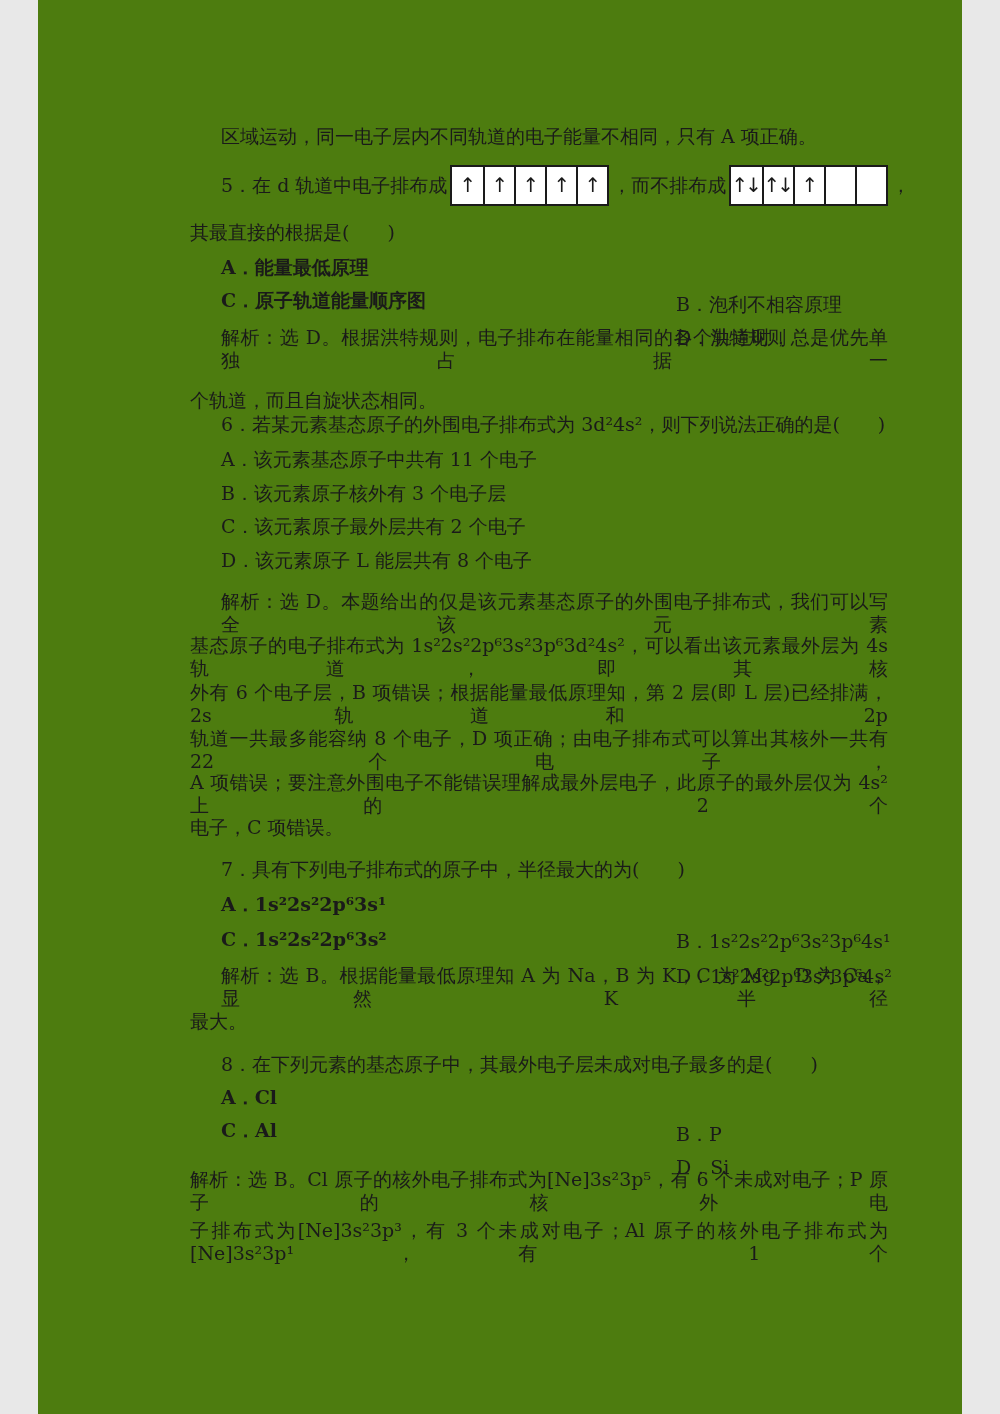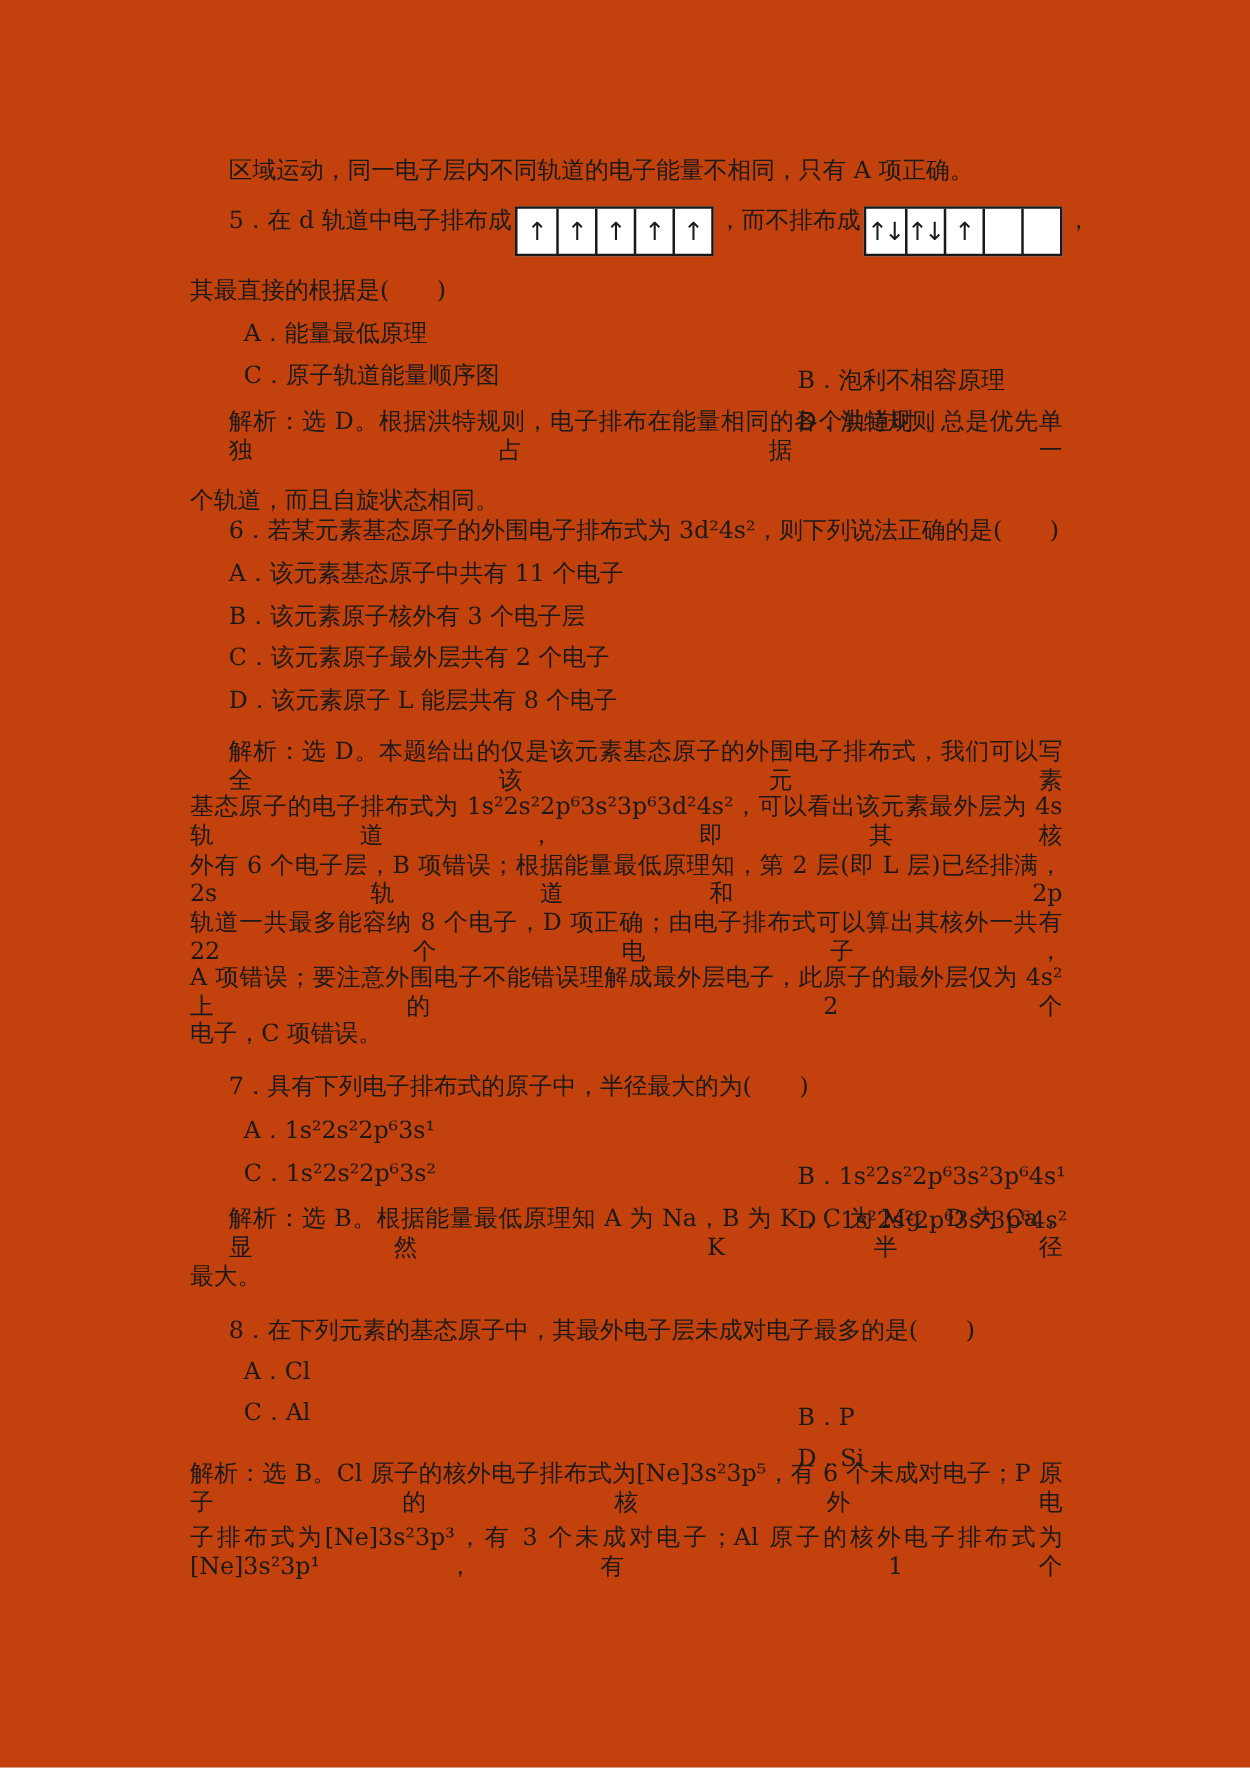--- a/index.html
+++ b/index.html
@@ -1,42 +1,43 @@
 <!DOCTYPE html>
 <html><head>
 <meta charset="utf-8">
 <style>
   html,body{margin:0;padding:0;background:#e8e8e8;}
   .page{
     position:relative;
-    width:1000px;height:1414px;
+    width:924px;height:1414px;
     margin:0 auto;
-    background:#c2410c;
+    background:#4d7c0f;
     font-family:"DejaVu Serif","Liberation Serif",serif;
     font-size:19px;
     color:#1a1a1a;
     overflow:hidden;
   }
   .line{
     position:absolute;
     left:152px;
     width:698px;
     line-height:23px;
     white-space:nowrap;
     box-sizing:border-box;
   }
   .wrapok{white-space:normal;}
   .indent{padding-left:31px;}
   .jf{ text-align:justify; text-align-last:justify; white-space:normal; }
   .optrow{height:23px;}
-  .opt-left{position:absolute;left:43px;top:0;}
+  .opt-left{position:absolute;left:31px;top:0;font-weight:bold;}
   .opt-right{position:absolute;left:486px;top:0;margin-top:37px;}
   
   .q5row{
     display:flex;
+    align-items:center;
     white-space:nowrap;
   }
   .obox{
     display:inline-flex;
     border:2px solid #1a1a1a;
     margin:0 3px;
     background:#fff;
   }
   .ocell{
     width:31px;height:37px;

